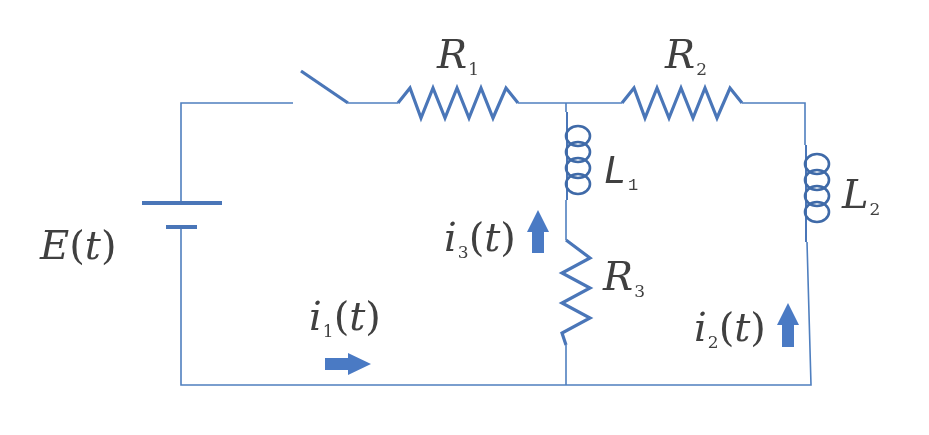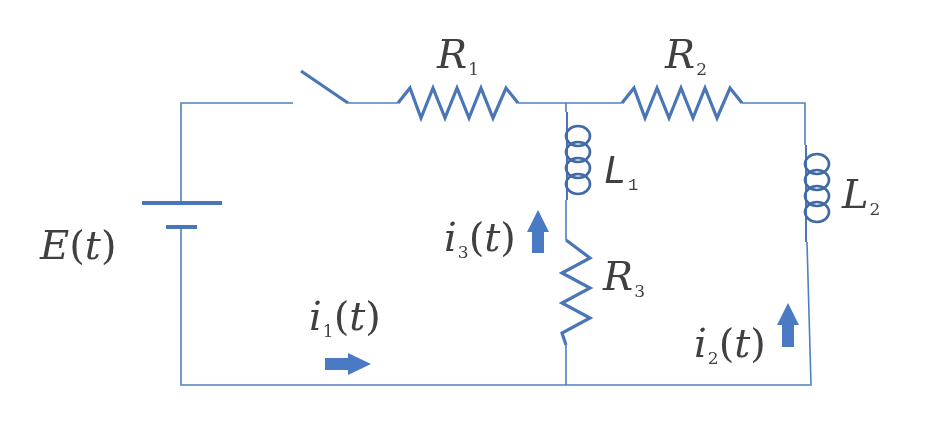--- a/index.html
+++ b/index.html
@@ -86,15 +86,15 @@
 </div>
 
 <div class="lbl" style="left:444px; top:217px;">
   <span class="main">i</span><span class="sub">3</span><span class="main paren">(</span><span class="main">t</span><span class="main paren">)</span>
 </div>
 
 <div class="lbl" style="left:309px; top:296px;">
   <span class="main">i</span><span class="sub">1</span><span class="main paren">(</span><span class="main">t</span><span class="main paren">)</span>
 </div>
 
-<div class="lbl" style="left:694px; top:307px;margin-top:16px;">
+<div class="lbl" style="left:694px; top:307px;">
   <span class="main">i</span><span class="sub">2</span><span class="main paren">(</span><span class="main">t</span><span class="main paren">)</span>
 </div>
 
 </body></html>

